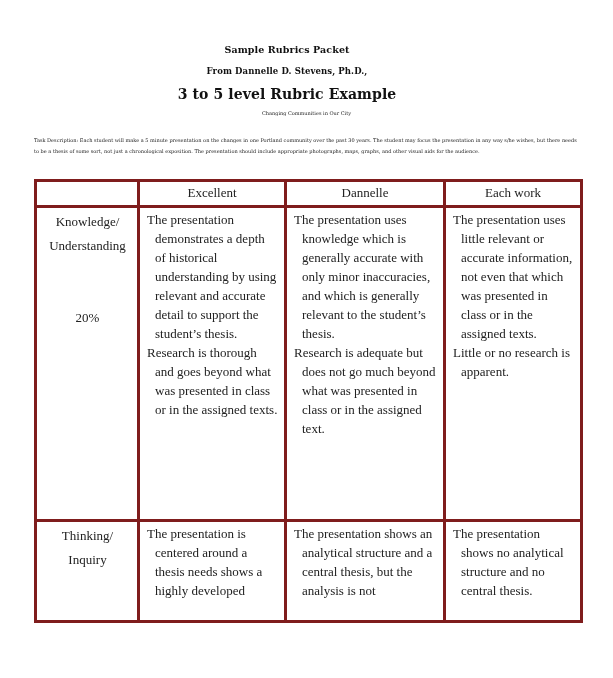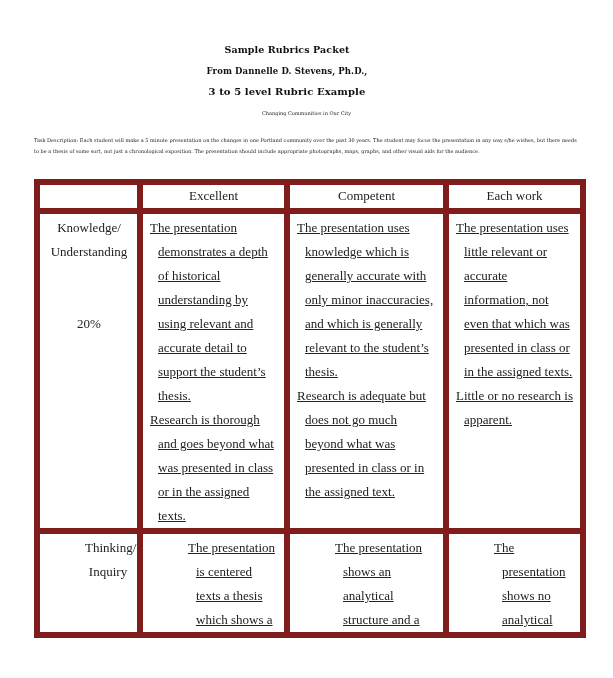--- a/index.html
+++ b/index.html
@@ -4,51 +4,51 @@
 <style>
   html, body { margin: 0; padding: 0; background: #ffffff; }
   body { width: 613px; height: 678px; position: relative; overflow: hidden; color: #1a1a1a; }
   .heading {
     position: absolute; left: 0; width: 574px; text-align: center;
     font-family: "DejaVu Serif", serif; font-weight: bold; font-size: 9px;
     letter-spacing: 0.1px; color: #111;
   }
   .h1 { top: 44px; font-size: 9.5px; }
   .h2 { top: 66px; font-size: 8.5px; }
-  .h3 { top: 86px; font-size: 10px; }
+  .h3 { top: 86px; font-size: 14px; }
   .topic {
     position: absolute; top: 110px; left: 0; width: 613px; text-align: center;
     font-family: "DejaVu Serif", serif; font-size: 5px; color: #222;
   }
   .task {
     position: absolute; top: 135px; left: 34px; width: 545px;
     font-family: "DejaVu Serif", serif; font-size: 5px; line-height: 11px; color: #222;
   }
   table.rubric {
     position: absolute; left: 34px; top: 179px;
     width: 546px; border-collapse: collapse; table-layout: fixed;
     font-family: "Liberation Serif", serif; font-size: 13px; color: #222;
   }
   table.rubric td, table.rubric th {
-    border: 6px solid #7f1d1d; vertical-align: top; padding: 0;
+    border: 3px solid #7f1d1d; vertical-align: top; padding: 0;
   }
   table.rubric th {
     font-weight: normal; height: 23px; text-align: center; line-height: 22px; font-size: 13px;
   }
   col.c0 { width: 103px; }
   col.c1 { width: 147px; }
   col.c2 { width: 159px; }
   col.c3 { width: 137px; }
   .cell { padding: 2px 6px 0 7px; }
-  .para { line-height: 24px; padding-left: 8px; text-indent: -8px; text-decoration: underline; }
+  .para { line-height: 19px; padding-left: 8px; text-indent: -8px; }
   .crit { padding: 2px 6px 0 7px; line-height: 24px; text-align: center; }
   .crit .gap { height: 48px; }
   tr.r1 td { height: 311px; }
   tr.r2 td { height: 98px; overflow: hidden; }
-  tr.r2 .cellwrap { height: 98px; overflow: hidden; margin-left: 38px; }
+  tr.r2 .cellwrap { height: 98px; overflow: hidden; }
 </style>
 </head>
 <body>
 
 <div class="heading h1">Sample Rubrics Packet</div>
 <div class="heading h2">From Dannelle D. Stevens, Ph.D.,</div>
 <div class="heading h3">3 to 5 level Rubric Example</div>
 <div class="topic">Changing Communities in Our City</div>
 <div class="task">Task Description:  Each student will make a 5 minute presentation on the changes in one Portland community over the past 30 years.  The student may focus the presentation in any way s/he wishes, but there needs to be a thesis of some sort, not just a chronological exposition.  The presentation should include appropriate photographs, maps, graphs, and other visual aids for the audience.</div>
 
@@ -56,21 +56,21 @@
   <colgroup>
       <col class="c0">
       <col class="c1">
       <col class="c2">
       <col class="c3">
     </colgroup>
   <thead>
     <tr>
       <th></th>
       <th>Excellent</th>
-      <th>Competent</th>
+      <th>Dannelle</th>
       <th>Each work</th>
     </tr>
   </thead>
   <tbody>
     <tr class="r1">
       <td>
         <div class="crit">
           <div>Knowledge/</div>
           <div>Understanding</div>
           <div class="gap"></div>
@@ -101,21 +101,21 @@
         <div class="cellwrap">
             <div class="crit">
           <div>Thinking/</div>
           <div>Inquiry</div>
         </div>
           </div>
       </td>
       <td>
         <div class="cellwrap">
             <div class="cell">
-          <div class="para">The presentation is centered texts a thesis which shows a highly developed</div>
+          <div class="para">The presentation is centered around a thesis needs shows a highly developed</div>
         </div>
           </div>
       </td>
       <td>
         <div class="cellwrap">
             <div class="cell">
           <div class="para">The presentation shows an analytical structure and a central thesis, but the analysis is not</div>
         </div>
           </div>
       </td>

